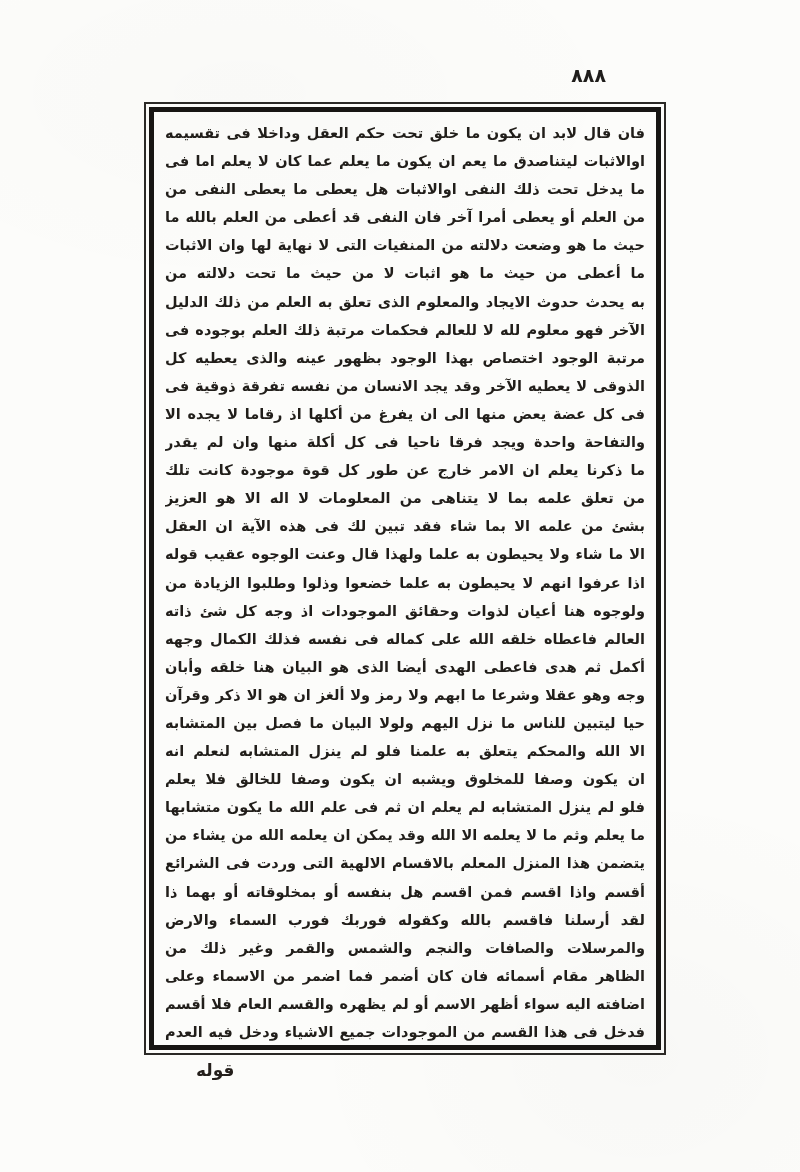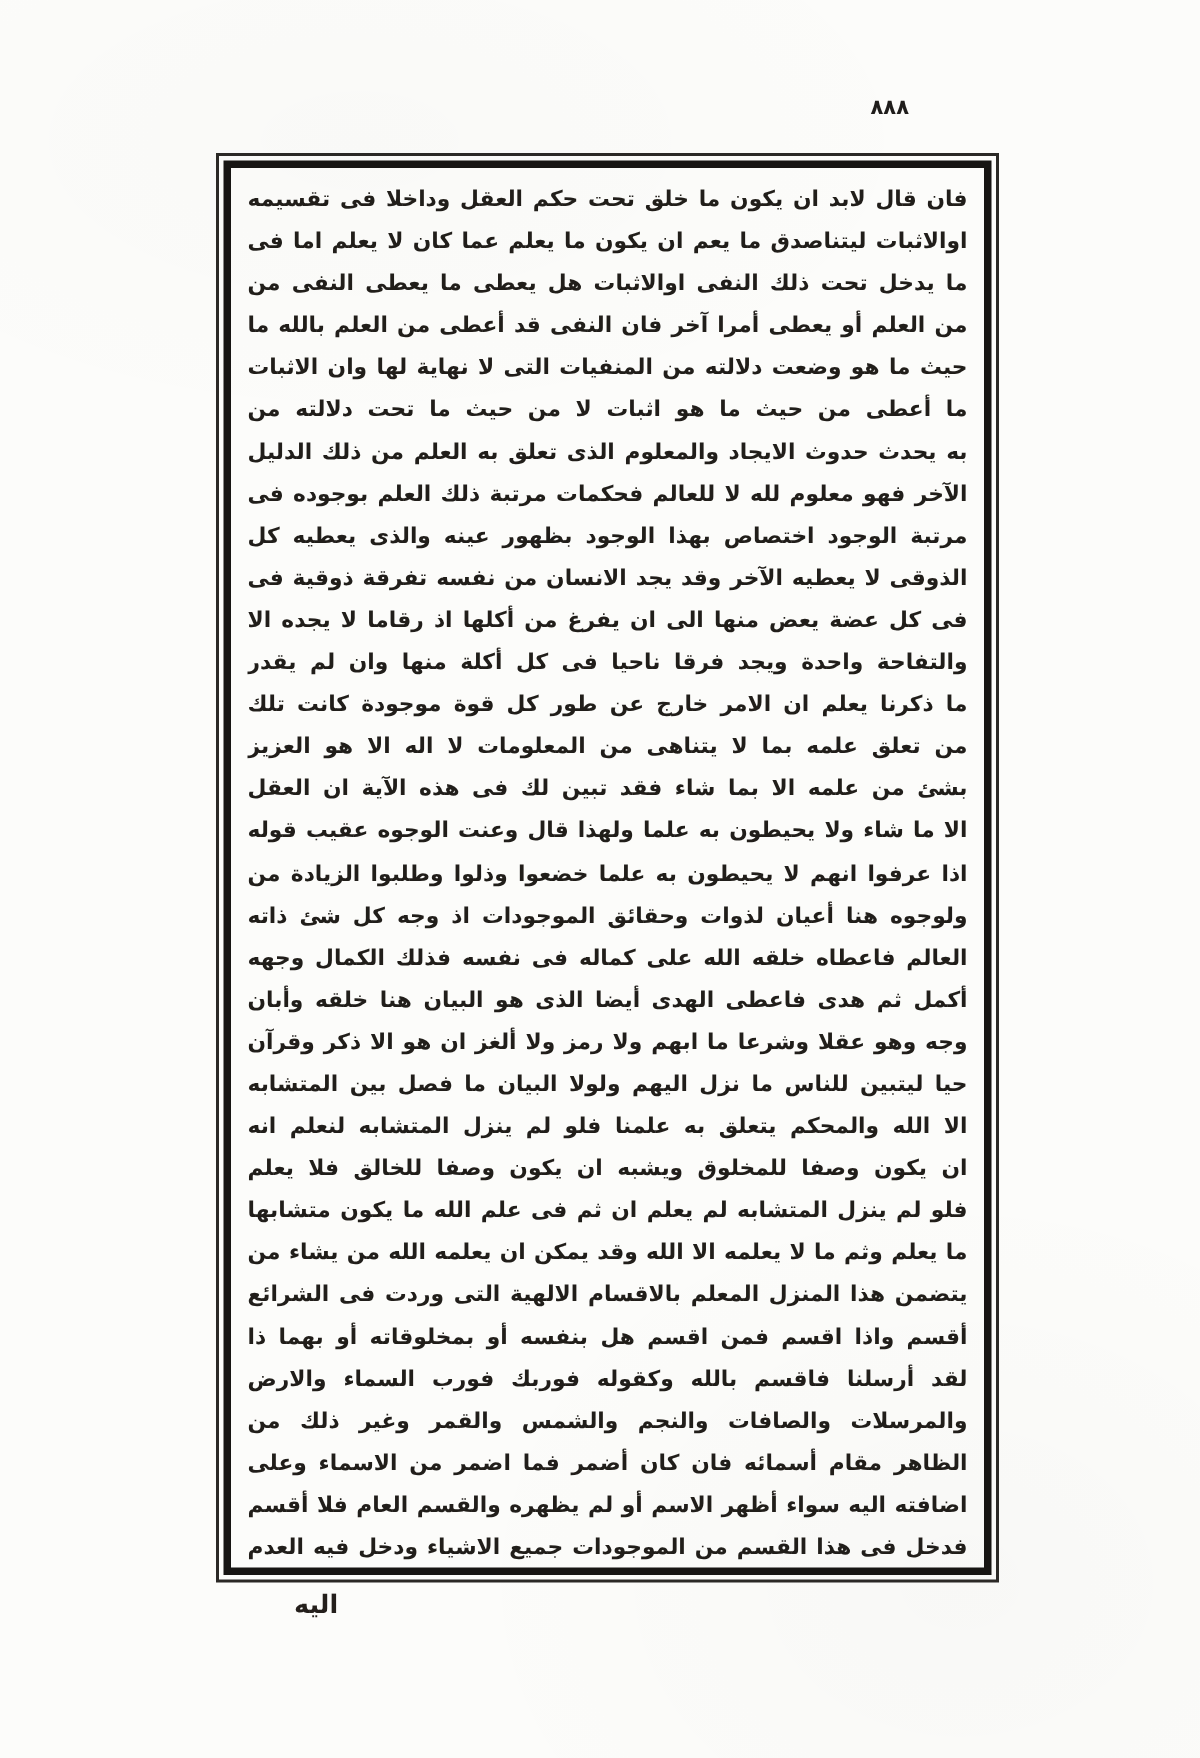--- a/index.html
+++ b/index.html
@@ -19,21 +19,21 @@
     position: absolute;
     inset: 0;
     background:
       radial-gradient(ellipse 600px 300px at 30% 8%, rgba(0,0,0,0.012), transparent 70%),
       radial-gradient(ellipse 500px 400px at 80% 90%, rgba(0,0,0,0.015), transparent 70%);
   }
   .page-number {
     position: absolute;
     top: 64px;
     right: 194px;
-    font-size: 14px;
+    font-size: 19px;
     font-weight: bold;
     color: #1f1d1b;
     letter-spacing: 1px;
     direction: rtl;
   }
   .frame-outer {
     position: absolute;
     left: 144px;
     top: 102px;
     width: 522px;
@@ -148,13 +148,13 @@
 
         <div class="t-line">الظاهر مقام أسمائه فان كان أضمر فما اضمر من الاسماء وعلى كل حال فلها شرف عظيم</div>
 
         <div class="t-line">اضافته اليه سواء أظهر الاسم أو لم يظهره والقسم العام فلا أقسم بما تبصرون وما لا تبصرون</div>
 
         <div class="t-line">فدخل فى هذا القسم من الموجودات جميع الاشياء ودخل فيه العدم والمعدومات وهو</div>
       </div>
   </div>
 </div>
 
-<div class="catchword">اليه</div>
+<div class="catchword">قوله</div>
 
 </body></html>

